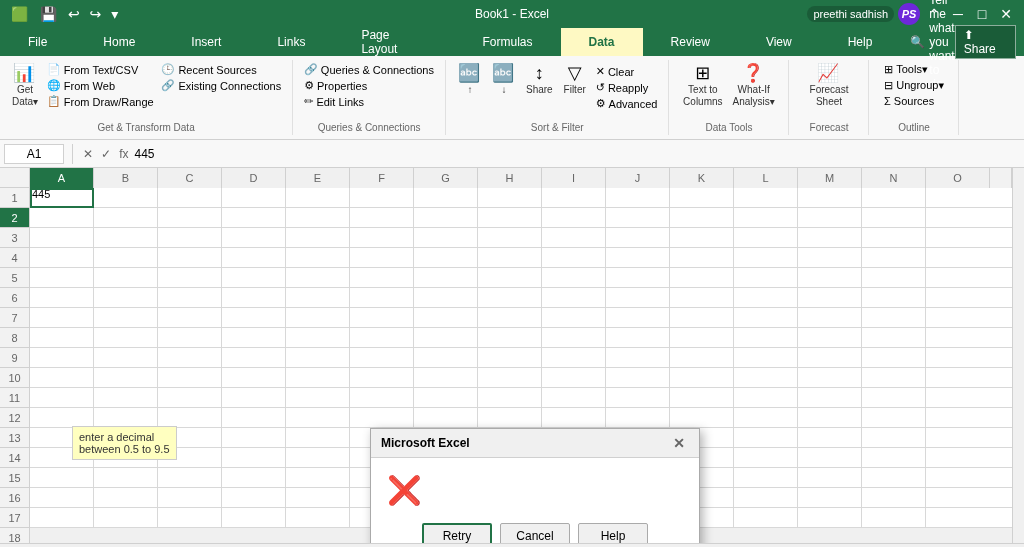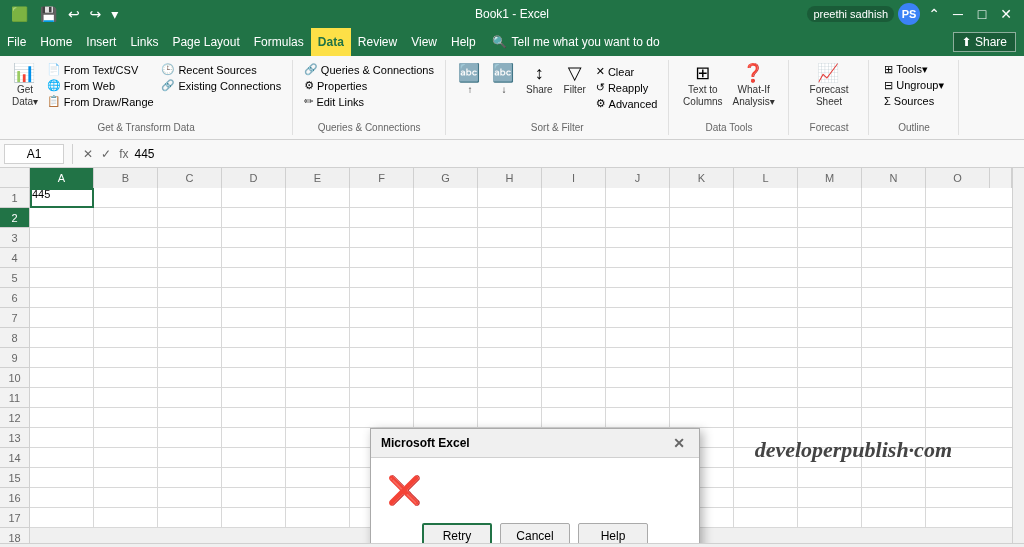--- a/index.html
+++ b/index.html
@@ -16,29 +16,29 @@
       color: white;
     }
     .title-bar-left { display: flex; align-items: center; gap: 6px; }
     .title-bar-center { font-size: 12px; color: white; position: absolute; left: 50%; transform: translateX(-50%); }
     .title-bar-right { display: flex; align-items: center; gap: 4px; }
     .title-btn { width: 20px; height: 20px; display: flex; align-items: center; justify-content: center; cursor: pointer; font-size: 14px; color: white; }
     .quick-access { display: flex; gap: 4px; align-items: center; }
     .qa-btn { font-size: 14px; color: white; cursor: pointer; padding: 2px 3px; }
     .ribbon-tabs { display: flex; background: #217346; height: 28px; }
     .ribbon-tab {
-      padding: 0 7px;
+      padding: 0 28px;
       display: flex;
       align-items: center;
       color: white;
       font-size: 12px;
       cursor: pointer;
       height: 28px;
     }
-    .ribbon-tab.active { background: #fde047; color: #217346; font-weight: 600; }
+    .ribbon-tab.active { background: #fef9c3; color: #217346; font-weight: 600; }
 
     .ribbon-content { display: flex; padding: 4px 0; background: #f8f8f8; border-bottom: 1px solid #d0d0d0; height: 84px; }
     .ribbon-group { display: flex; flex-direction: column; border-right: 1px solid #e0e0e0; padding: 2px 8px; min-width: 60px; align-items: center; }
     .ribbon-group-label { font-size: 10px; color: #666; margin-top: auto; padding-top: 2px; text-align: center; }
     .ribbon-group-items { display: flex; align-items: flex-start; gap: 2px; flex: 1; }
     .ribbon-btn { display: flex; flex-direction: column; align-items: center; cursor: pointer; padding: 2px 4px; border-radius: 2px; min-width: 32px; }
     .ribbon-icon { font-size: 18px; line-height: 1; }
     .ribbon-btn-label { font-size: 10px; color: #333; text-align: center; line-height: 1.2; margin-top: 2px; }
     .ribbon-small-btns { display: flex; flex-direction: column; gap: 1px; }
     .ribbon-small-btn { display: flex; align-items: center; gap: 3px; cursor: pointer; padding: 1px 3px; border-radius: 2px; font-size: 11px; white-space: nowrap; }
@@ -129,21 +129,21 @@
     <div class="quick-access">
       <span class="qa-btn">💾</span>
       <span class="qa-btn">↩</span>
       <span class="qa-btn">↪</span>
       <span class="qa-btn">▾</span>
     </div>
   </div>
   <div class="title-bar-center">Book1 - Excel</div>
   <div class="title-bar-right">
     <span style="font-size:11px;background:#1a5c38;padding:2px 6px;border-radius:10px;color:white;cursor:pointer;">preethi sadhish</span>
-    <span style="width:22px;height:22px;background:#3b82f6;border-radius:50%;display:flex;align-items:center;justify-content:center;font-size:11px;font-weight:bold;color:white;">PS</span>
+    <span style="width:22px;height:22px;background:#6d28d9;border-radius:50%;display:flex;align-items:center;justify-content:center;font-size:11px;font-weight:bold;color:white;font-style:italic;">PS</span>
     <div class="title-btn">⌃</div>
     <div class="title-btn">─</div>
     <div class="title-btn">□</div>
     <div class="title-btn close">✕</div>
   </div>
 </div>
 
 <div class="ribbon-tabs">
   <div class="ribbon-tab">File</div>
   <div class="ribbon-tab">Home</div>
@@ -647,22 +647,25 @@
               <div class="cell"></div>
               <div class="cell"></div>
               <div class="cell"></div>
               <div class="cell"></div>
               <div class="cell"></div>
               <div class="cell"></div>
               <div class="cell"></div>
               <div style="flex:1;border-bottom:1px solid #d8d8d8;background:white;"></div>
             </div>
 
-
-          <div class="watermark">developerpublish·com</div>
+          <div class="tooltip-box">
+            <div>enter a decimal</div>
+            <div>between 0.5 to 9.5</div>
+          </div>
+
 
           <div class="dialog-overlay">
             <div class="dialog">
               <div class="dialog-title-bar">
                 <span>Microsoft Excel</span>
                 <span class="dialog-close">✕</span>
               </div>
               <div class="dialog-body">
                 <span style="font-size:28px;color:#c00;flex-shrink:0;">❌</span>
               </div>

